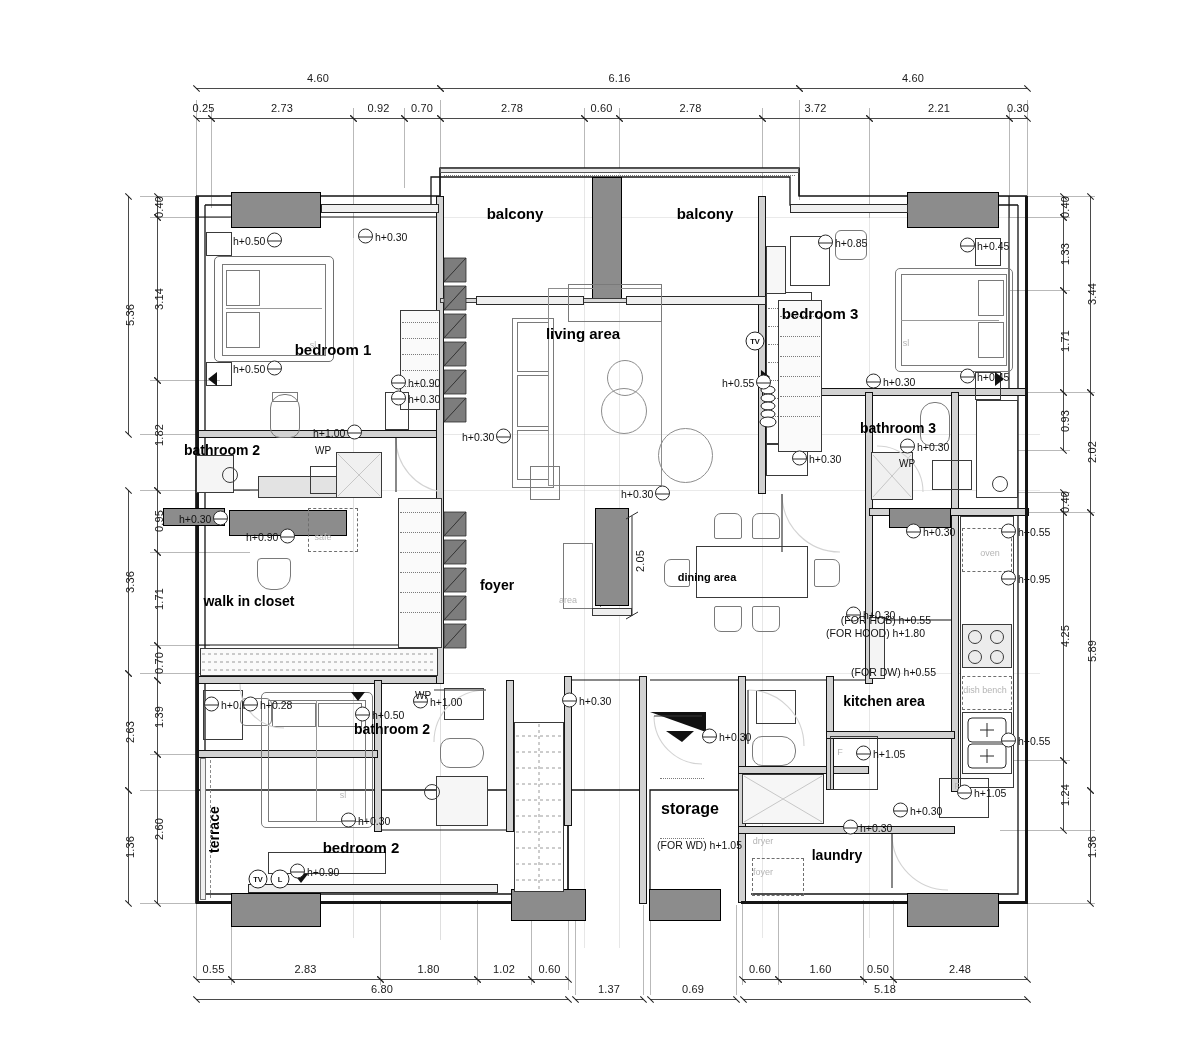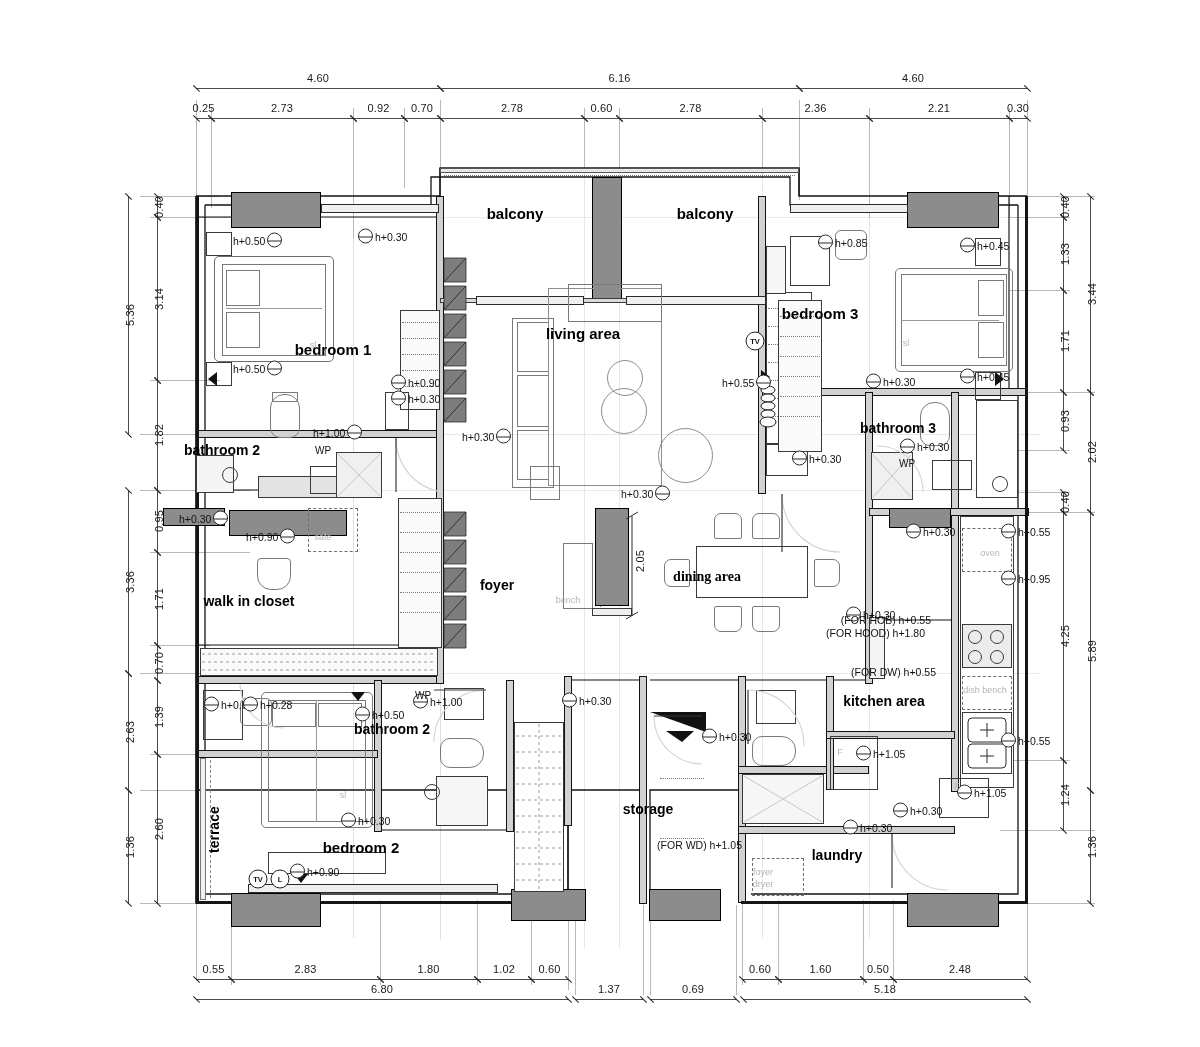--- a/index.html
+++ b/index.html
@@ -493,21 +493,21 @@
       <div class="tick h" style="left:580px;top:118px;"></div>
       <div class="tick h" style="left:615px;top:118px;"></div>
       <div class="dimtext" style="left:601.5px;top:102px;transform:translateX(-50%);">0.60</div>
       <div class="dimline h" style="left:619px;top:118px;width:143px;"></div>
       <div class="tick h" style="left:615px;top:118px;"></div>
       <div class="tick h" style="left:758px;top:118px;"></div>
       <div class="dimtext" style="left:690.5px;top:102px;transform:translateX(-50%);">2.78</div>
       <div class="dimline h" style="left:762px;top:118px;width:107px;"></div>
       <div class="tick h" style="left:758px;top:118px;"></div>
       <div class="tick h" style="left:865px;top:118px;"></div>
-      <div class="dimtext" style="left:815.5px;top:102px;transform:translateX(-50%);">2.36</div>
+      <div class="dimtext" style="left:815.5px;top:102px;transform:translateX(-50%);">3.72</div>
       <div class="dimline h" style="left:869px;top:118px;width:140px;"></div>
       <div class="tick h" style="left:865px;top:118px;"></div>
       <div class="tick h" style="left:1005px;top:118px;"></div>
       <div class="dimtext" style="left:939px;top:102px;transform:translateX(-50%);">2.21</div>
       <div class="dimline h" style="left:1009px;top:118px;width:18px;"></div>
       <div class="tick h" style="left:1005px;top:118px;"></div>
       <div class="tick h" style="left:1023px;top:118px;"></div>
       <div class="dimtext" style="left:1018px;top:102px;transform:translateX(-50%);">0.30</div>
       <div class="dimline h" style="left:196px;top:979px;width:35px;"></div>
       <div class="tick h" style="left:192px;top:979px;"></div>
@@ -657,33 +657,33 @@
   <div id="label-layer">
       <div class="roomlabel" style="left:515px;top:213px;font-size:15px;transform:translate(-50%,-50%);">balcony</div>
       <div class="roomlabel" style="left:705px;top:213px;font-size:15px;transform:translate(-50%,-50%);">balcony</div>
       <div class="roomlabel" style="left:333px;top:349px;font-size:15px;transform:translate(-50%,-50%);">bedroom 1</div>
       <div class="roomlabel" style="left:820px;top:313px;font-size:15px;transform:translate(-50%,-50%);">bedroom 3</div>
       <div class="roomlabel" style="left:583px;top:333px;font-size:15px;transform:translate(-50%,-50%);">living area</div>
       <div class="roomlabel" style="left:222px;top:450px;font-size:14px;transform:translate(-50%,-50%);">bathroom 2</div>
       <div class="roomlabel" style="left:898px;top:428px;font-size:14px;transform:translate(-50%,-50%);">bathroom 3</div>
       <div class="roomlabel" style="left:249px;top:601px;font-size:14px;transform:translate(-50%,-50%);">walk in closet</div>
       <div class="roomlabel" style="left:497px;top:585px;font-size:14px;transform:translate(-50%,-50%);">foyer</div>
-      <div class="roomlabel" style="left:707px;top:577px;font-size:14px;transform:translate(-50%,-50%);font-family:Liberation Serif, serif;">dining  area</div>
+      <div class="roomlabel" style="left:707px;top:577px;font-size:11px;transform:translate(-50%,-50%);">dining  area</div>
       <div class="roomlabel" style="left:884px;top:701px;font-size:14px;transform:translate(-50%,-50%);">kitchen  area</div>
       <div class="roomlabel" style="left:392px;top:729px;font-size:14px;transform:translate(-50%,-50%);">bathroom 2</div>
-      <div class="roomlabel" style="left:648px;top:809px;font-size:14px;transform:translate(-50%,-50%);">storage</div>
+      <div class="roomlabel" style="left:690px;top:809px;font-size:16px;transform:translate(-50%,-50%);">storage</div>
       <div class="roomlabel" style="left:837px;top:855px;font-size:14px;transform:translate(-50%,-50%);">laundry</div>
       <div class="roomlabel" style="left:361px;top:847px;font-size:15px;transform:translate(-50%,-50%);">bedroom 2</div>
       <div class="roomlabel vert" style="left:206px;top:853px;font-size:14px;">terrace</div>
       <div class="faint" style="left:323px;top:537px;transform:translate(-50%,-50%);">safe</div>
-      <div class="faint" style="left:568px;top:600px;transform:translate(-50%,-50%);">bench</div>
+      <div class="faint" style="left:568px;top:600px;transform:translate(-50%,-50%);">area</div>
       <div class="faint" style="left:990px;top:553px;transform:translate(-50%,-50%);">oven</div>
       <div class="faint" style="left:985px;top:690px;transform:translate(-50%,-50%);">dish bench</div>
       <div class="faint" style="left:763px;top:872px;transform:translate(-50%,-50%);">foyer</div>
-      <div class="faint" style="left:763px;top:884px;transform:translate(-50%,-50%);">dryer</div>
+      <div class="faint" style="left:763px;top:841px;transform:translate(-50%,-50%);">dryer</div>
       <div class="faint" style="left:840px;top:752px;transform:translate(-50%,-50%);">F</div>
       <div class="faint" style="left:957px;top:786px;transform:translate(-50%,-50%);">F</div>
       <div class="faint" style="left:313px;top:345px;transform:translate(-50%,-50%);">sl</div>
       <div class="faint" style="left:906px;top:343px;transform:translate(-50%,-50%);">sl</div>
       <div class="faint" style="left:343px;top:795px;transform:translate(-50%,-50%);">sl</div>
     </div>
   <div id="note-layer">
       <div class="lvl rev" style="left:233px;top:240px;transform:translateY(-50%);">
         <div class="bub" style=""></div>
         <span>h+0.50</span>

